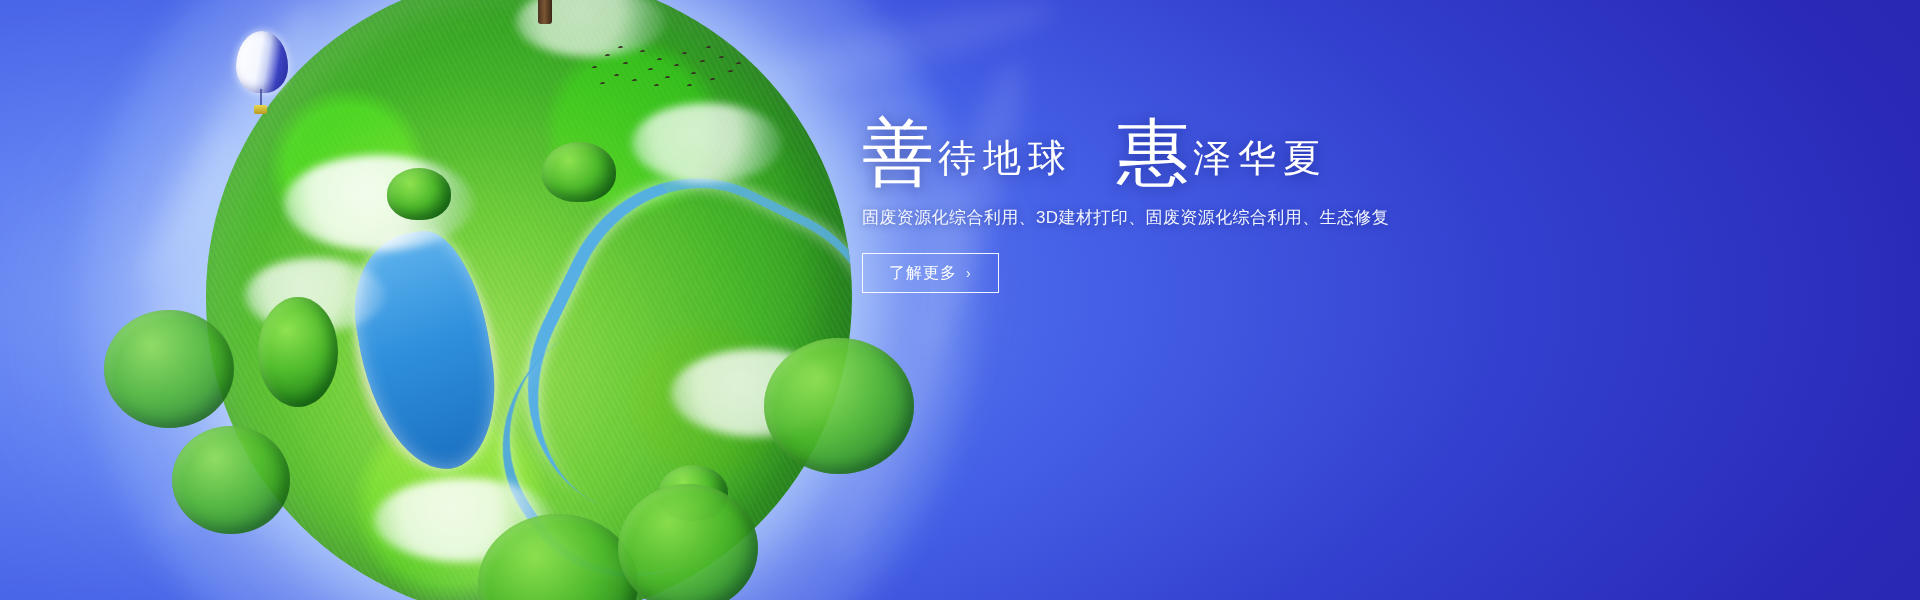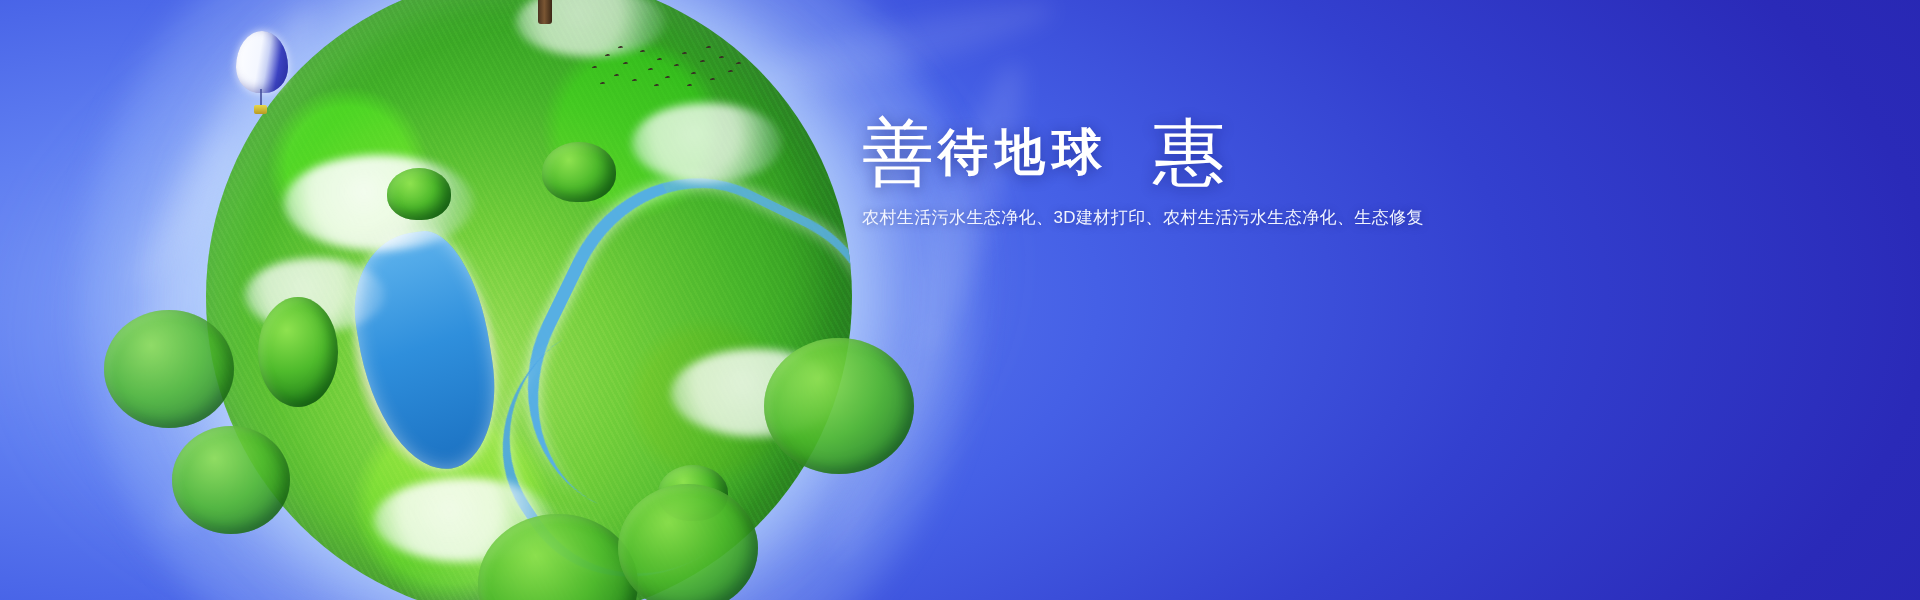--- a/index.html
+++ b/index.html
@@ -92,21 +92,21 @@
     background:linear-gradient(180deg,#e8d84c,#b79a22);}
   
   .birds{position:absolute;left:588px;top:44px;width:160px;height:48px;}
   .bird{position:absolute;width:5px;height:3px;
     border-top:2px solid rgba(56,40,36,.92);border-radius:50% 50% 0 0;transform:rotate(-8deg);}
   
   .content{position:absolute;left:862px;top:118px;width:700px;color:#fff;}
   .headline{display:flex;align-items:flex-end;white-space:nowrap;
     text-shadow:0 2px 14px rgba(10,16,90,.45);}
   .hl-big{font-family:"DejaVu Serif","Liberation Serif",serif;font-size:72px;line-height:.95;font-weight:400;letter-spacing:0;}
-  .hl-small{font-family:"DejaVu Serif","Liberation Serif",serif;font-size:50px;line-height:1;font-weight:700;letter-spacing:7px;padding-bottom:9px;padding-left:4px;}
+  .hl-small{font-family:"DejaVu Serif","Liberation Serif",serif;font-size:38px;line-height:1;font-weight:400;letter-spacing:7px;padding-bottom:9px;padding-left:4px;}
   .hl-gap{width:44px;}
   .subtitle{margin-top:26px;font-size:25px;letter-spacing:7.5px;color:#fbfcff;
     text-shadow:0 1px 10px rgba(10,16,90,.40);}
   .desc{margin-top:20px;font-size:17px;letter-spacing:.4px;color:#f2f5ff;
     text-shadow:0 1px 8px rgba(10,16,90,.40);}
   .cta{display:inline-flex;align-items:center;justify-content:center;gap:9px;
     margin-top:24px;padding:0 26px;height:40px;min-width:116px;
     border:1px solid rgba(255,255,255,.92);background:transparent;color:#fff;
     font-size:16px;letter-spacing:1px;cursor:pointer;}
   .cta .chev{font-size:14px;opacity:.95;}
@@ -213,20 +213,27 @@
     <div class="bird" style="left:118px;top:2px;"></div>
   </div>
 
   <div class="content">
 
     <div class="headline">
       <span class="hl-big">善</span>
       <span class="hl-small">待地球</span>
       <span class="hl-gap"></span>
       <span class="hl-big">惠</span>
-    </div>
-
-
-    <div class="desc">农村生活污水生态净化、3D建材打印、农村生活污水生态净化、生态修复</div>
-
+      <span class="hl-small">泽华夏</span>
+    </div>
+
+
+    <div class="desc">固废资源化综合利用、3D建材打印、固废资源化综合利用、生态修复</div>
+
+    <div>
+      <button class="cta">
+        <span>了解更多</span>
+        <span class="chev">›</span>
+      </button>
+    </div>
 
   </div>
 </div>
 
 </body></html>

